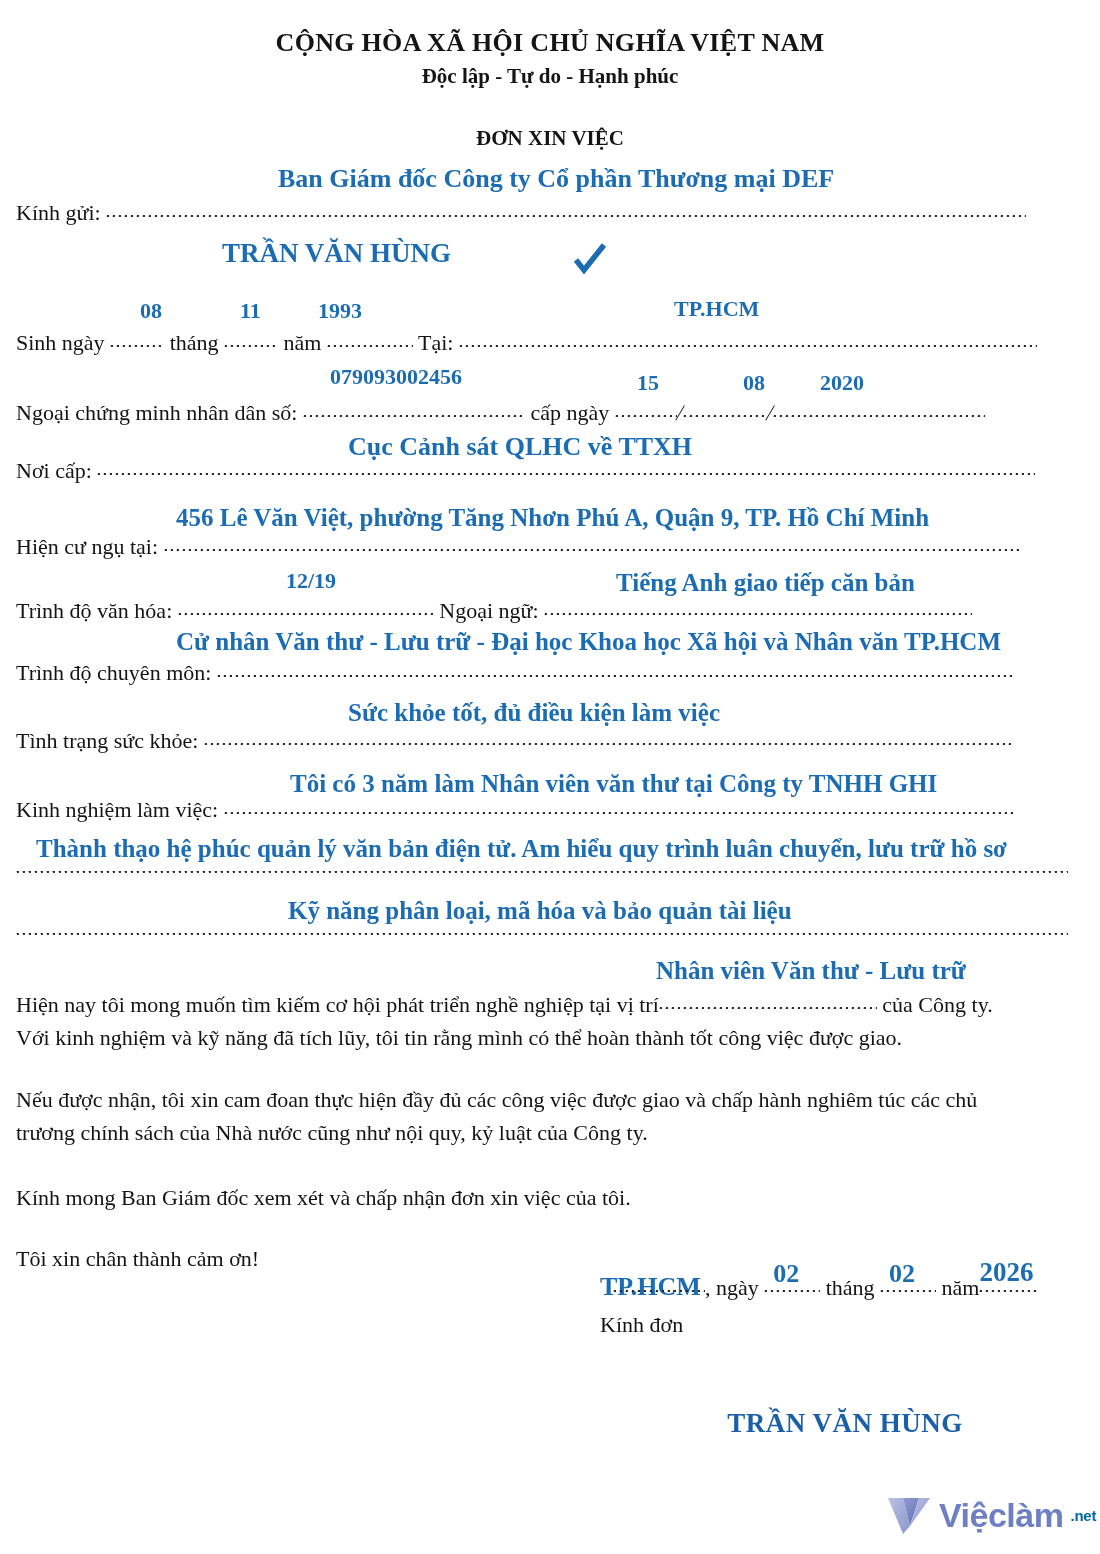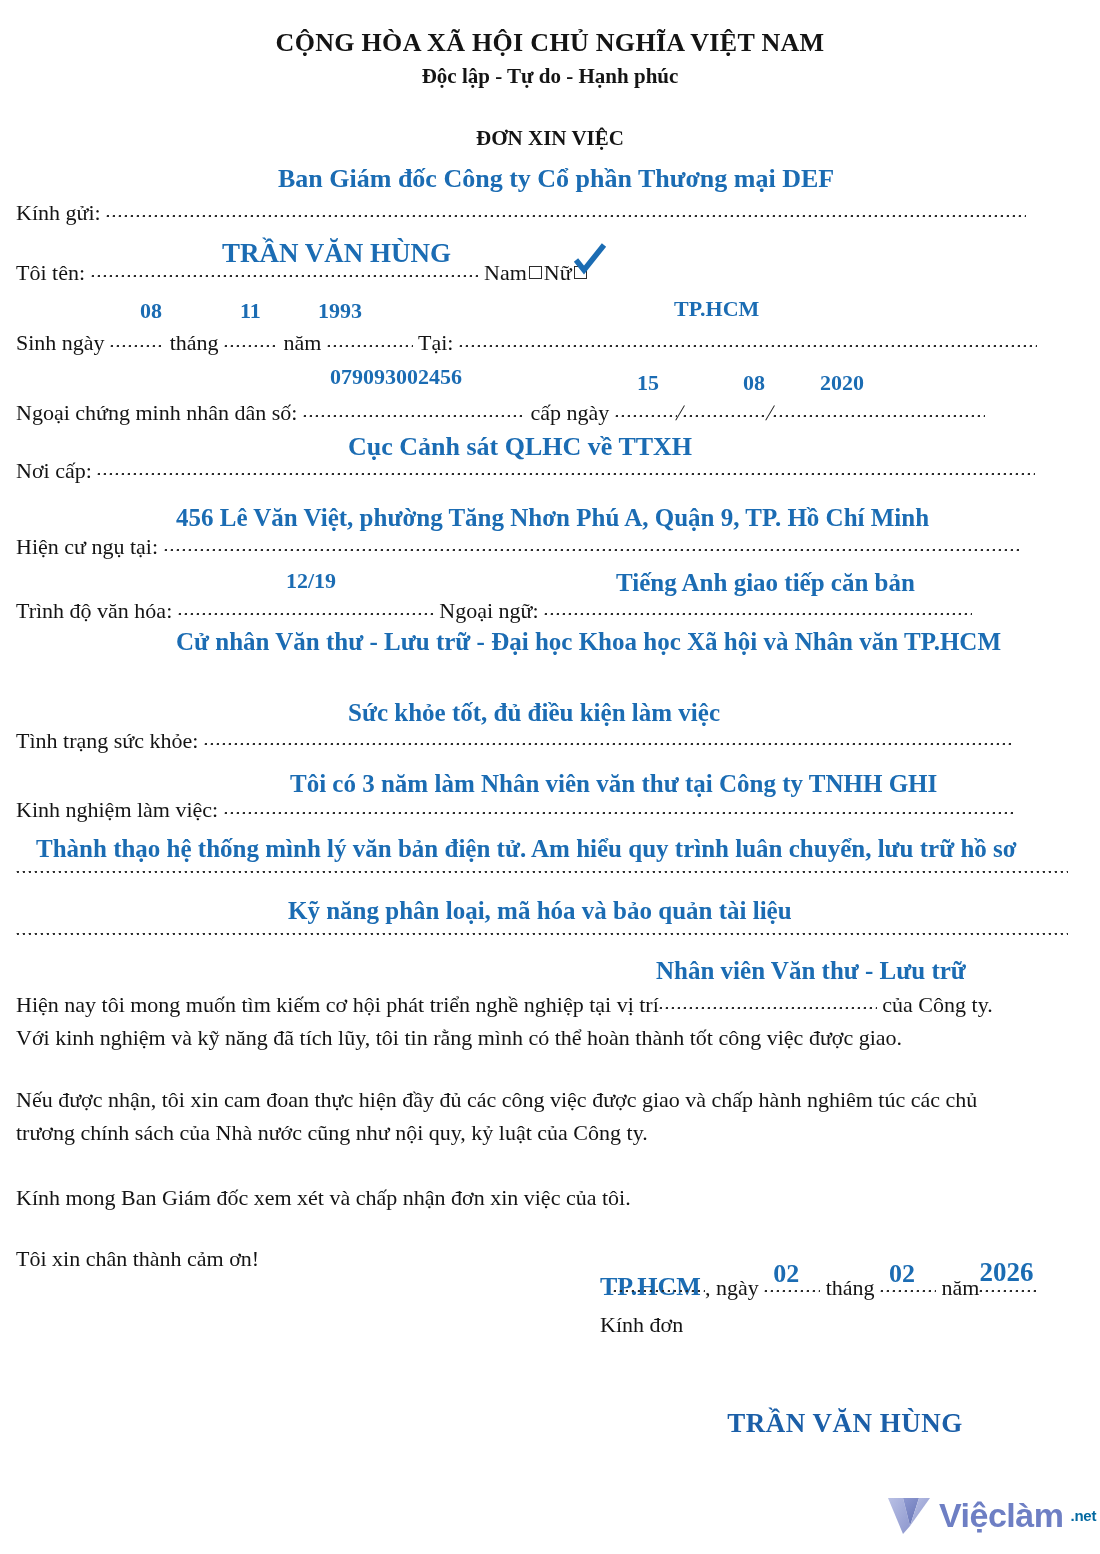--- a/index.html
+++ b/index.html
@@ -184,25 +184,20 @@
   <div class="hdr-motto">Độc lập - Tự do - Hạnh phúc</div>
   <div class="doc-title">ĐƠN XIN VIỆC</div>
 
   <div class="fill fill-lg" style="left:278px; top:166px; font-size:26px;">Ban Giám đốc Công ty Cổ phần Thương mại DEF</div>
   <div class="row" style="top:198px;">
     <span class="lbl">Kính gửi:</span>
     <span class="dots" style="width:920px;"></span>
   </div>
 
   <div class="fill" style="left:222px; top:240px; font-size:27px;">TRẦN VĂN HÙNG</div>
-  <div class="row" style="top:258px;">
-    <span class="lbl">Tôi tên:</span>
-    <span class="dots" style="width:388px;"></span>
-    <span class="lbl">Nam</span><span class="cbox"></span><span class="lbl">Nữ</span><span class="cbox"></span>
-  </div>
   <svg class="tick" viewBox="0 0 34 34">
     <path d="M3 17 L11 27 L31 2" stroke="#1B6CB3" stroke-width="5.5" fill="none" stroke-linecap="butt" stroke-linejoin="miter"></path>
   </svg>
 
   <div class="fill fill-lg" style="left:140px; top:300px;">08</div>
   <div class="fill fill-lg" style="left:240px; top:300px;">11</div>
   <div class="fill fill-lg" style="left:318px; top:300px;">1993</div>
   <div class="fill fill-lg" style="left:674px; top:298px;">TP.HCM</div>
   <div class="row" style="top:328px;">
     <span class="lbl">Sinh ngày</span>
@@ -241,34 +236,38 @@
   <div class="fill fill-lg" style="left:286px; top:570px;">12/19</div>
   <div class="fill" style="left:616px; top:570px; font-size:25px;">Tiếng Anh giao tiếp căn bản</div>
   <div class="row" style="top:596px;">
     <span class="lbl">Trình độ văn hóa:</span>
     <span class="dots" style="width:256px;"></span>
     <span class="lbl">Ngoại ngữ:</span>
     <span class="dots" style="width:428px;"></span>
   </div>
 
   <div class="fill" style="left:176px; top:629px; font-size:25px;">Cử nhân Văn thư - Lưu trữ - Đại học Khoa học Xã hội và Nhân văn TP.HCM</div>
+  <div class="row" style="top:658px;">
+    <span class="lbl">Trình độ chuyên môn:</span>
+    <span class="dots" style="width:798px;"></span>
+  </div>
 
   <div class="fill" style="left:348px; top:700px; font-size:25px;">Sức khỏe tốt, đủ điều kiện làm việc</div>
   <div class="row" style="top:726px;">
     <span class="lbl">Tình trạng sức khỏe:</span>
     <span class="dots" style="width:810px;"></span>
   </div>
 
   <div class="fill" style="left:290px; top:771px; font-size:25px;">Tôi có 3 năm làm Nhân viên văn thư tại Công ty TNHH GHI</div>
   <div class="row" style="top:795px;">
     <span class="lbl">Kinh nghiệm làm việc:</span>
     <span class="dots" style="width:790px;"></span>
   </div>
 
-  <div class="fill" style="left:36px; top:836px; font-size:25px;">Thành thạo hệ thống mình lý văn bản điện tử. Am hiểu quy trình luân chuyển, lưu trữ hồ sơ</div>
+  <div class="fill" style="left:36px; top:836px; font-size:25px;">Thành thạo hệ phúc quản lý văn bản điện tử. Am hiểu quy trình luân chuyển, lưu trữ hồ sơ</div>
   <div class="dots-line" style="left:16px; top:862px; width:1052px;"></div>
 
   <div class="fill" style="left:288px; top:898px; font-size:25px;">Kỹ năng phân loại, mã hóa và bảo quản tài liệu</div>
   <div class="dots-line" style="left:16px; top:924px; width:1052px;"></div>
 
   <div class="fill" style="left:656px; top:958px; font-size:25px;">Nhân viên Văn thư - Lưu trữ</div>
   <div class="row" style="top:990px;">
     <span class="lbl">Hiện nay tôi mong muốn tìm kiếm cơ hội phát triển nghề nghiệp tại vị trí</span><span class="dots" style="width:218px;"></span>
     <span class="lbl">của Công ty.</span>
   </div>

